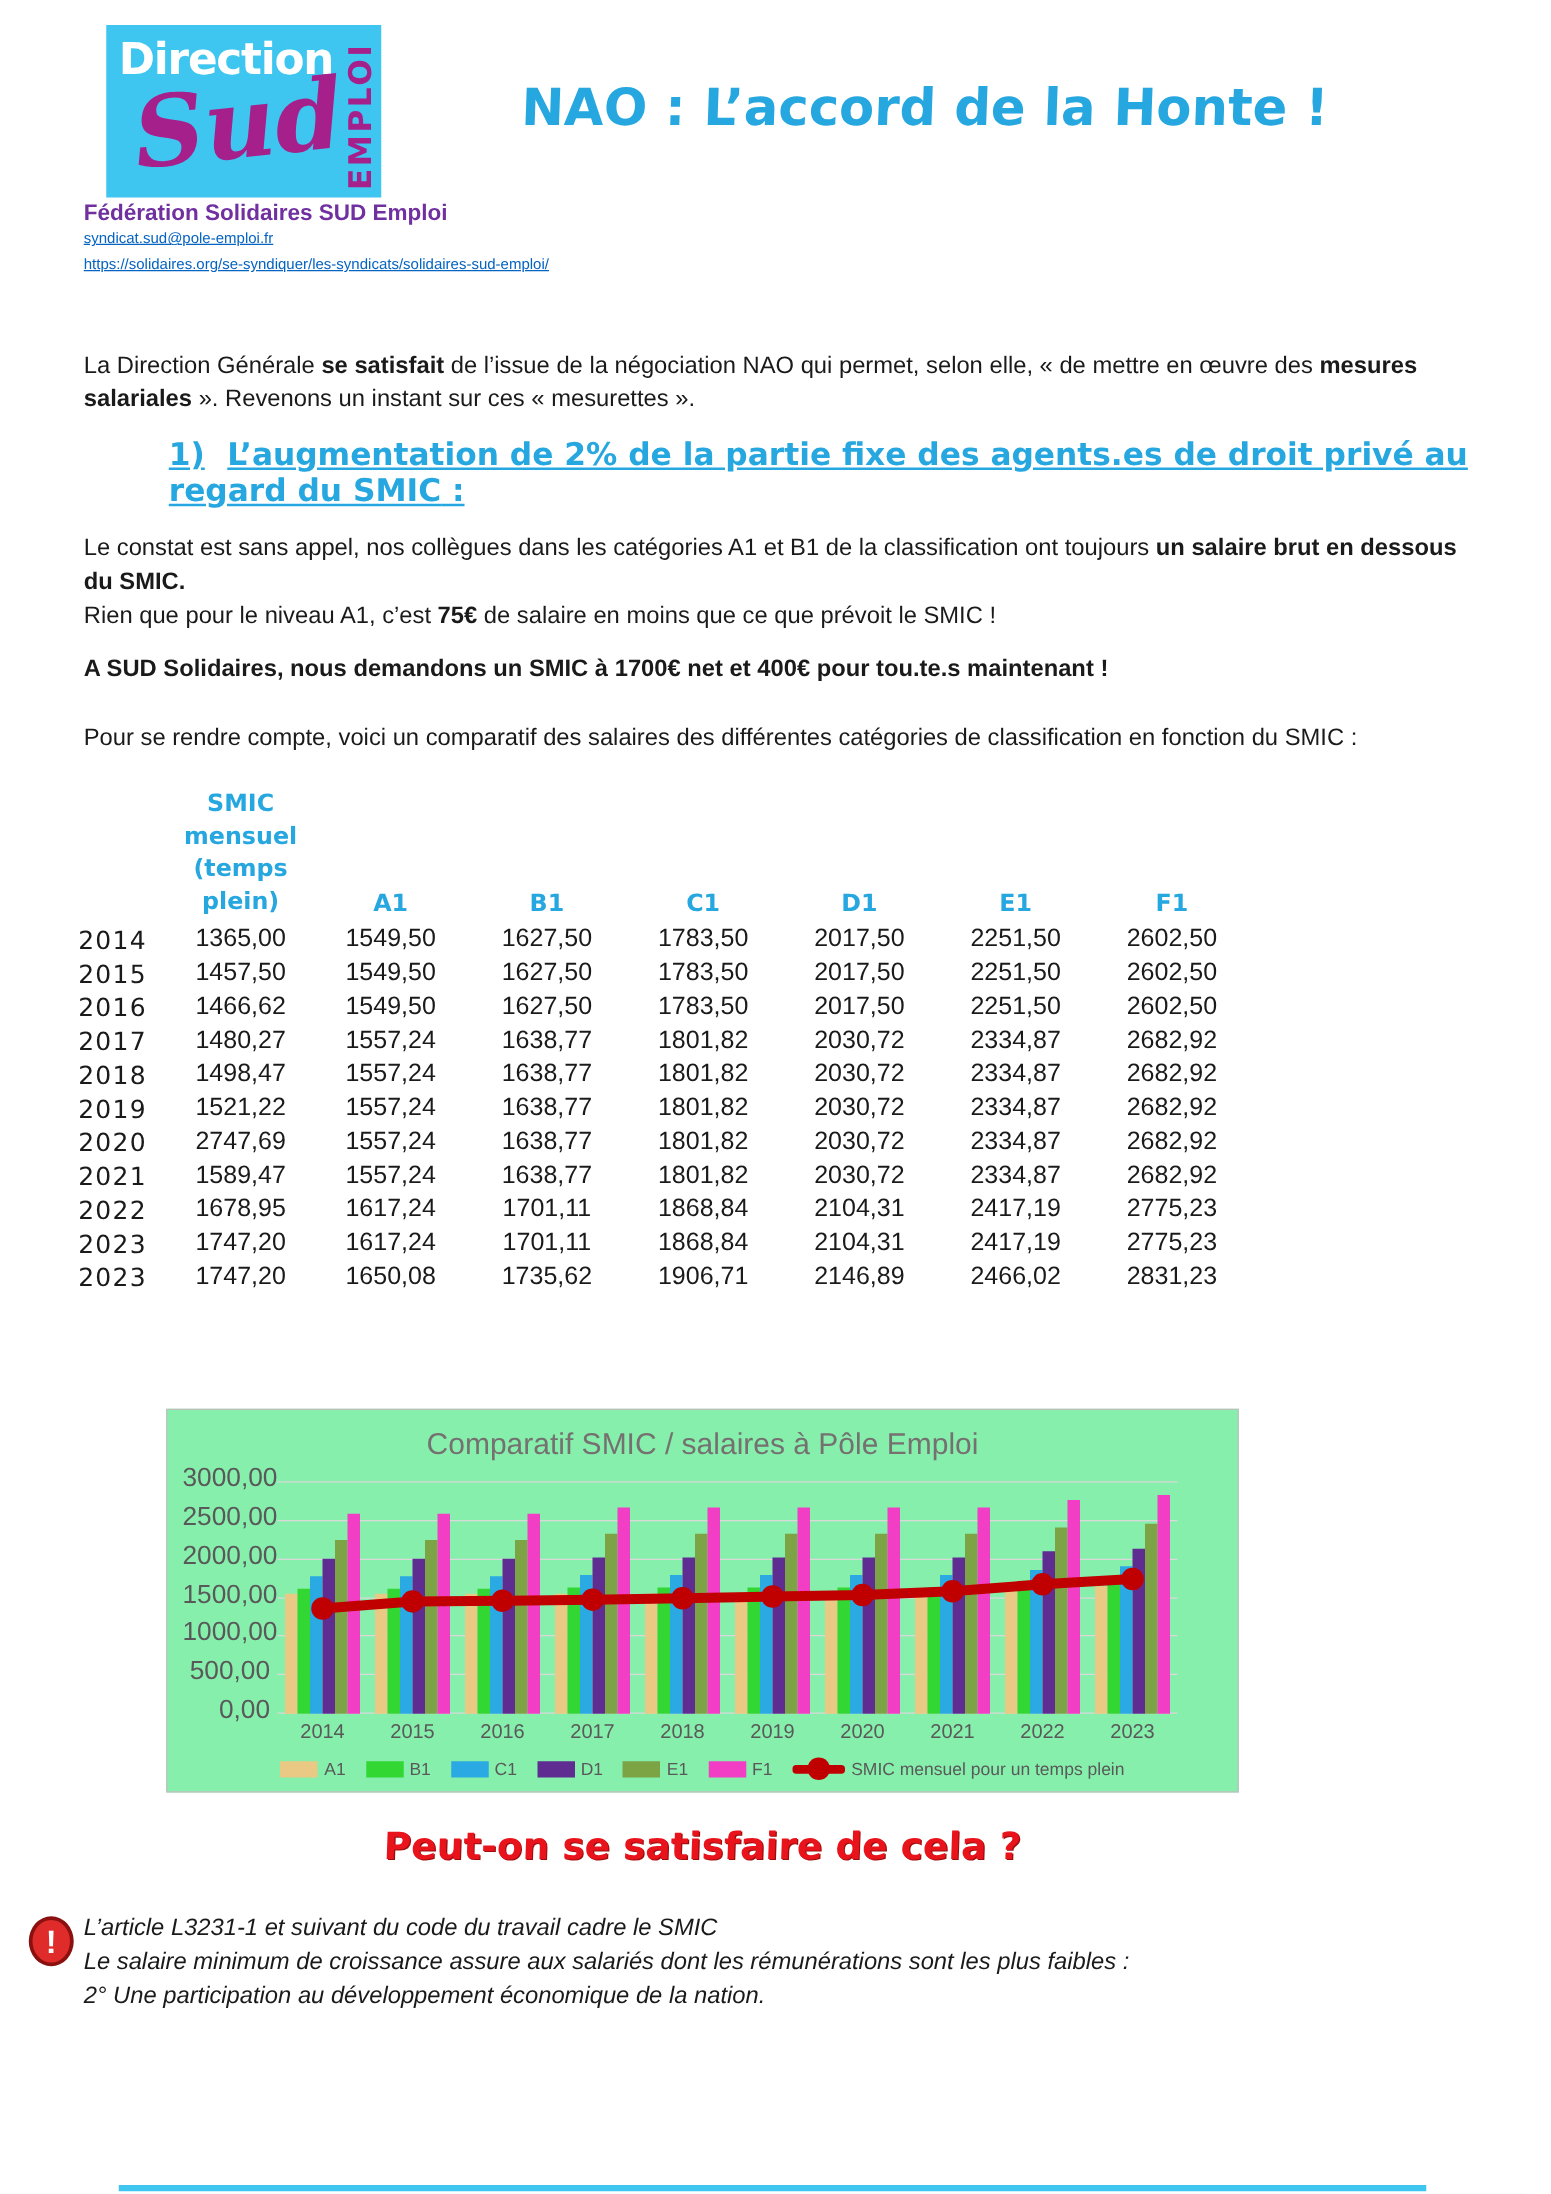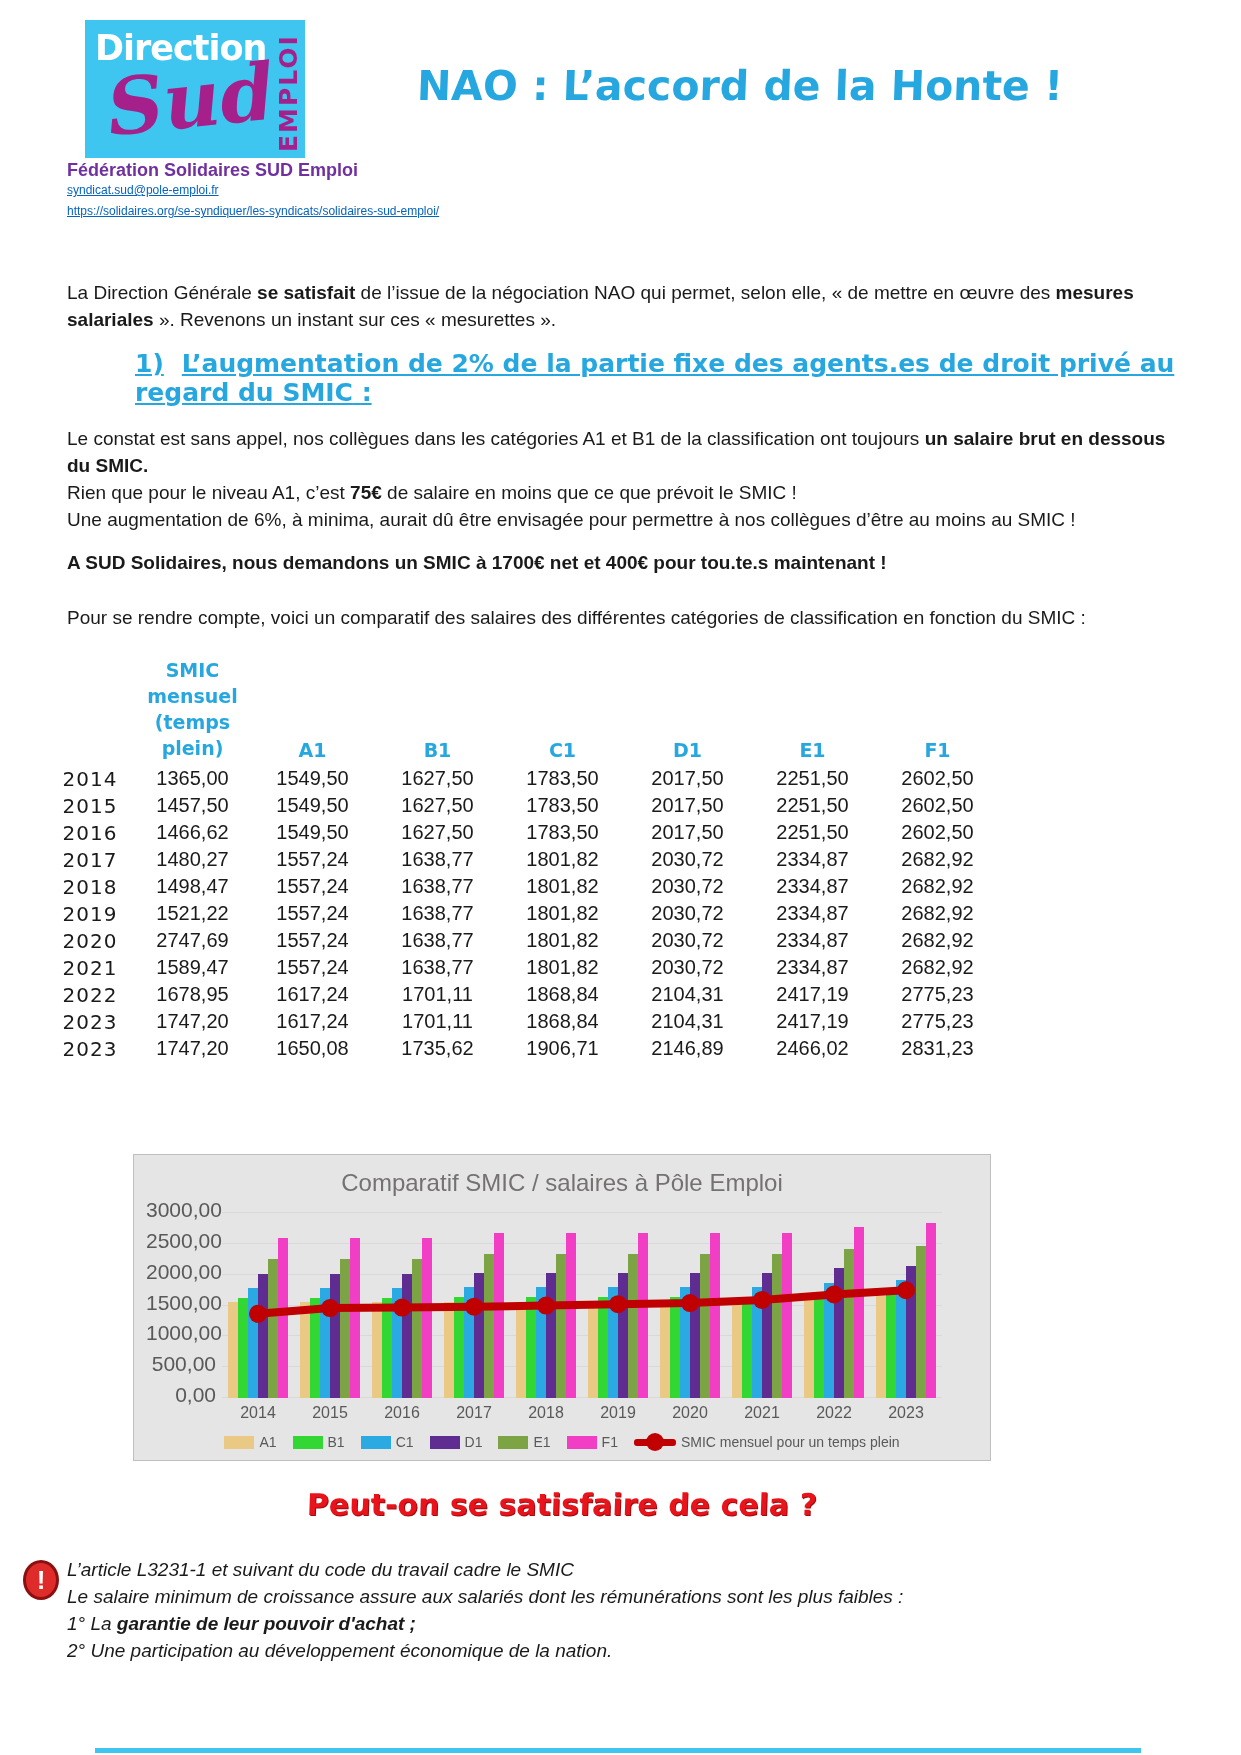--- a/index.html
+++ b/index.html
@@ -42,21 +42,21 @@
   th.smic-h { width:115px; text-align:left; padding-left:30px; line-height:26px; }
   th.year-h { width:90px; }
   th.cat-h { width:125px; }
   table.sal td { font-size:20px; text-align:center; height:27px; color:#1a1a1a; }
   td.year { color:#6A3CA8; font-weight:bold; text-align:left; font-size:21px;
         font-family:"DejaVu Sans", sans-serif; letter-spacing:1px; }
   td.red { color:#C00000; font-weight:bold; }
 
   
   .chartbox { margin-top:92px; margin-left:66px; width:858px; border:1px solid #BFBFBF;
-        background:#e5e5e5; padding:14px 10px 10px 10px; }
+        background:#86efac; padding:14px 10px 10px 10px; }
   .chart-title { text-align:center; color:#767171; font-size:24px; margin-bottom:16px;
         font-family:"Liberation Sans", sans-serif; }
   .chart-area { position:relative; margin-left:78px; width:720px; height:185px; }
   .gridline { position:absolute; left:0; right:0; height:1px; background:#D9D9D9; }
   .ytick { position:absolute; right:726px; width:70px; text-align:right; color:#595959; font-size:21px; }
   .bars { position:absolute; inset:0; display:flex; justify-content:space-around; align-items:flex-end; }
   .bargroup { display:flex; align-items:flex-end; }
   .bar { width:10px; }
   .linesvg { position:absolute; inset:0; width:720px; height:185px; overflow:visible; }
   .xaxis { margin-left:78px; width:720px; display:flex; justify-content:space-around; margin-top:6px; }
@@ -95,21 +95,20 @@
     <a class="link email" href="#">syndicat.sud@pole-emploi.fr</a>
     <a class="link url" href="#">https://solidaires.org/se-syndiquer/les-syndicats/solidaires-sud-emploi/</a>
   </div>
 
   <p class="body p1"><span>La Direction Générale </span><span class="b">se satisfait</span><span> de l’issue de la négociation NAO qui permet, selon elle, « de mettre en œuvre des </span><span class="b">mesures salariales</span><span> ». Revenons un instant sur ces « mesurettes ».</span></p>
 
   <div class="h1"><span class="num">1)</span><span>L’augmentation de 2% de la partie fixe des agents.es de droit privé au regard du SMIC</span><span> :</span></div>
 
   <p class="body p2"><span>Le constat est sans appel, nos collègues dans les catégories A1 et B1 de la classification ont toujours </span><span class="b">un salaire brut en dessous du SMIC.</span></p>
   <p class="body"><span>Rien que pour le niveau A1, c’est </span><span class="b">75€</span><span> de salaire en moins que ce que prévoit le SMIC !</span></p>
-  <p class="body"><span>Une augmentation de 6%, à minima, aurait dû être envisagée pour permettre à nos collègues d’être au moins au SMIC !</span></p>
   <p class="body demand"><span class="b">A SUD Solidaires, nous demandons un SMIC à 1700€ net et 400€ pour tou.te.s maintenant !</span></p>
   <p class="body p7"><span>Pour se rendre compte, voici un comparatif des salaires des différentes catégories de classification en fonction du SMIC :</span></p>
 
   <table class="sal">
     <thead>
       <tr>
         <th class="year-h"></th>
         <th class="smic-h">SMIC mensuel (temps plein)</th>
         <th class="cat-h">A1</th>
         <th class="cat-h">B1</th>
@@ -393,18 +392,17 @@
         </div>
       </div>
   </div>
 
   <div class="question">Peut-on se satisfaire de cela ?</div>
 
   <div class="footnote">
     <div class="warn">!</div>
     <div><span>L’article L3231-1 et suivant du code du travail cadre le SMIC</span></div>
     <div><span>Le salaire minimum de croissance assure aux salariés dont les rémunérations sont les plus faibles :</span></div>
-    <div><span>1° La </span><span class="b">garantie de leur pouvoir d'achat ;</span></div>
     <div><span>2° Une participation au développement économique de la nation.</span></div>
   </div>
 
   <div class="bottom-bar"></div>
 </div>
 
 </body></html>

